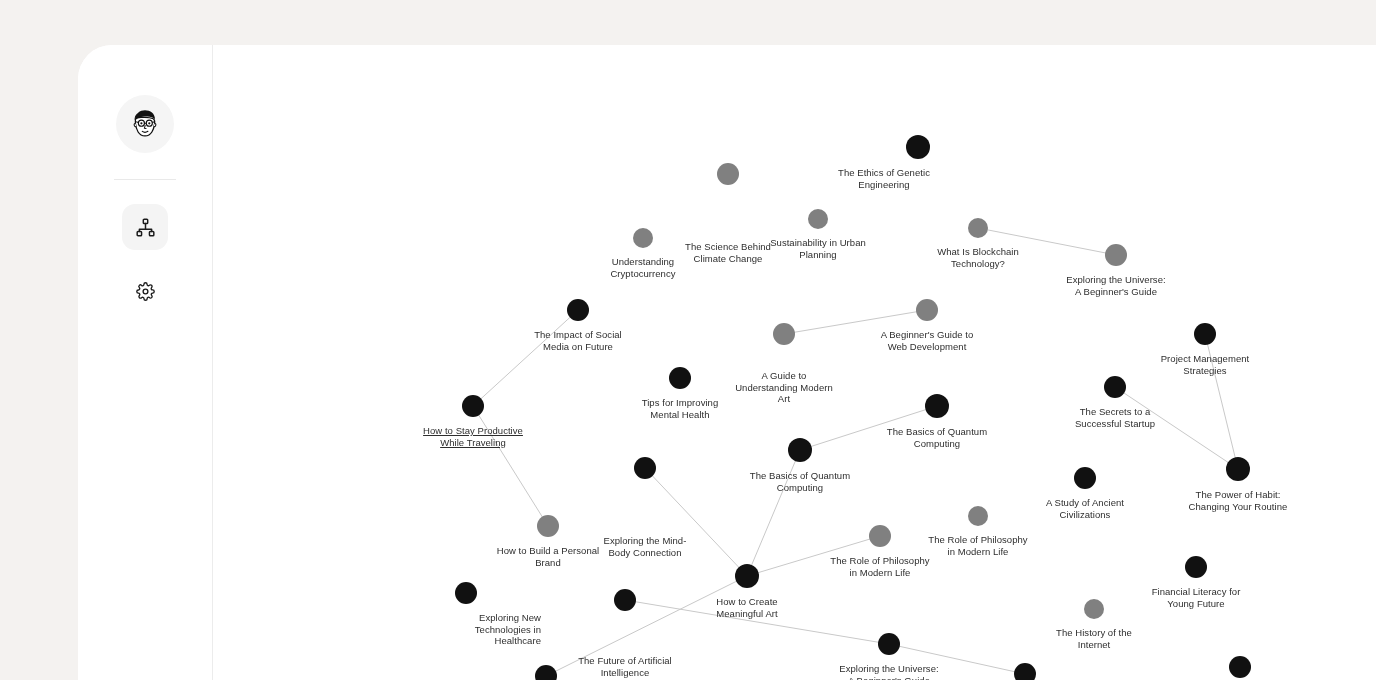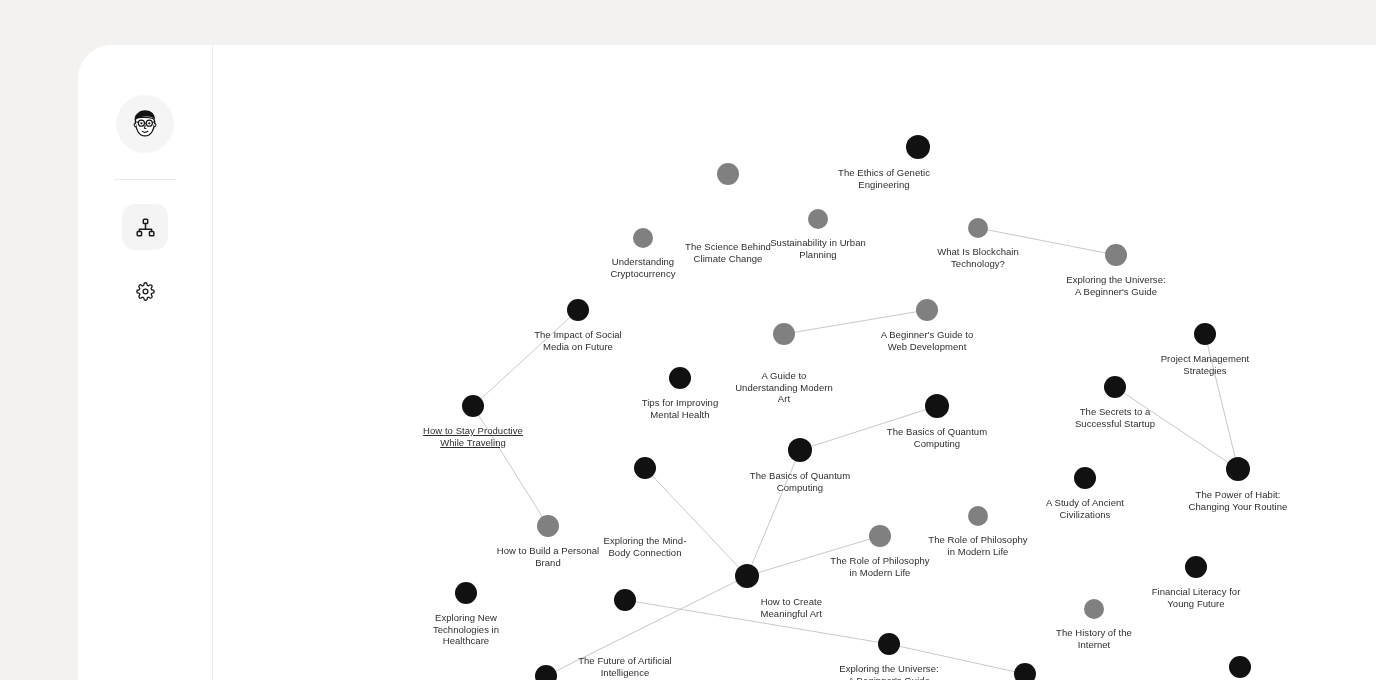--- a/index.html
+++ b/index.html
@@ -222,23 +222,23 @@
         <div class="node-label" style="left: 872px; top: 452px;">A Study of Ancient
 Civilizations</div>
         <div class="node-label" style="left: 765px; top: 489px;">The Role of Philosophy
 in Modern Life</div>
         <div class="node-label" style="left: 335px; top: 500px;">How to Build a Personal
 Brand</div>
         <div class="node-label" style="left: 667px; top: 510px;">The Role of Philosophy
 in Modern Life</div>
         <div class="node-label" style="left: 983px; top: 541px;">Financial Literacy for
 Young Future</div>
-        <div class="node-label" style="left: 534px; top: 551px; text-align: right;">How to Create
+        <div class="node-label" style="left: 534px; top: 551px;">How to Create
 Meaningful Art</div>
-        <div class="node-label" style="left: 253px; top: 567px;">Exploring New
+        <div class="node-label" style="left: 253px; top: 567px; text-align: right;">Exploring New
 Technologies in
 Healthcare</div>
         <div class="node-label" style="left: 412px; top: 574px; margin-top: 36px;">The Future of Artificial
 Intelligence</div>
         <div class="node-label" style="left: 881px; top: 582px;">The History of the
 Internet</div>
         <div class="node-label" style="left: 676px; top: 618px;">Exploring the Universe:
 A Beginner's Guide</div>
       </div>
   </main>

